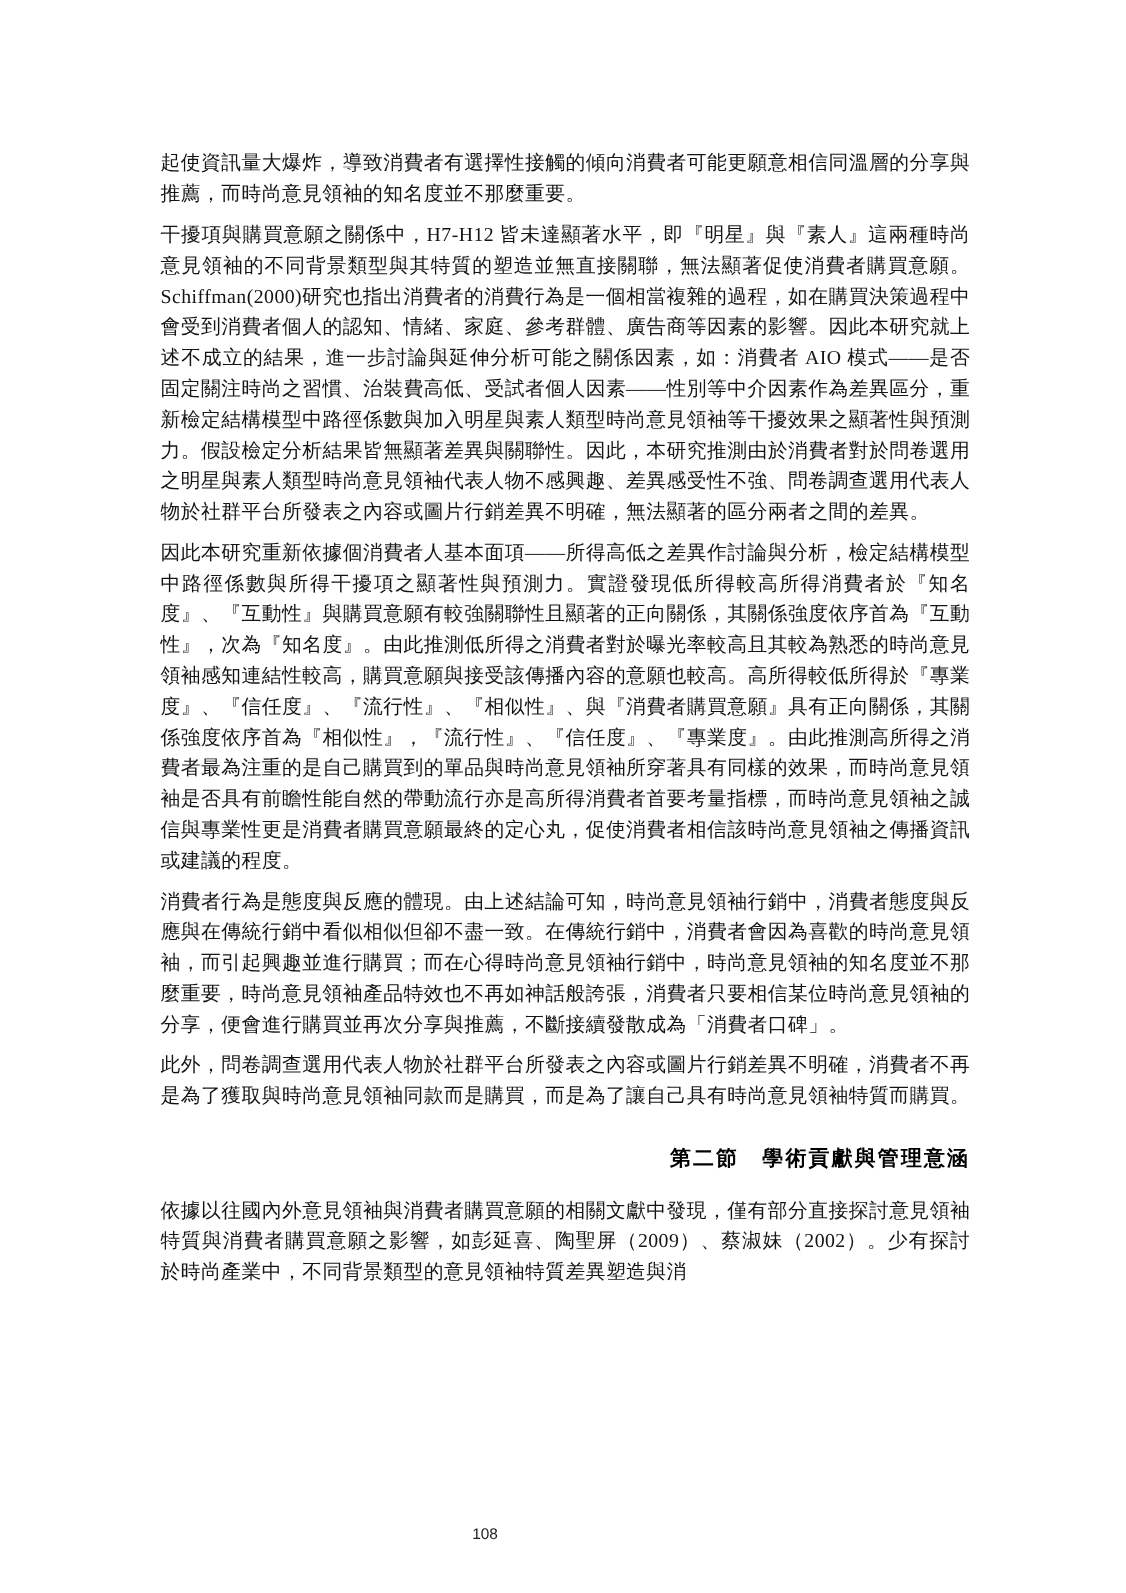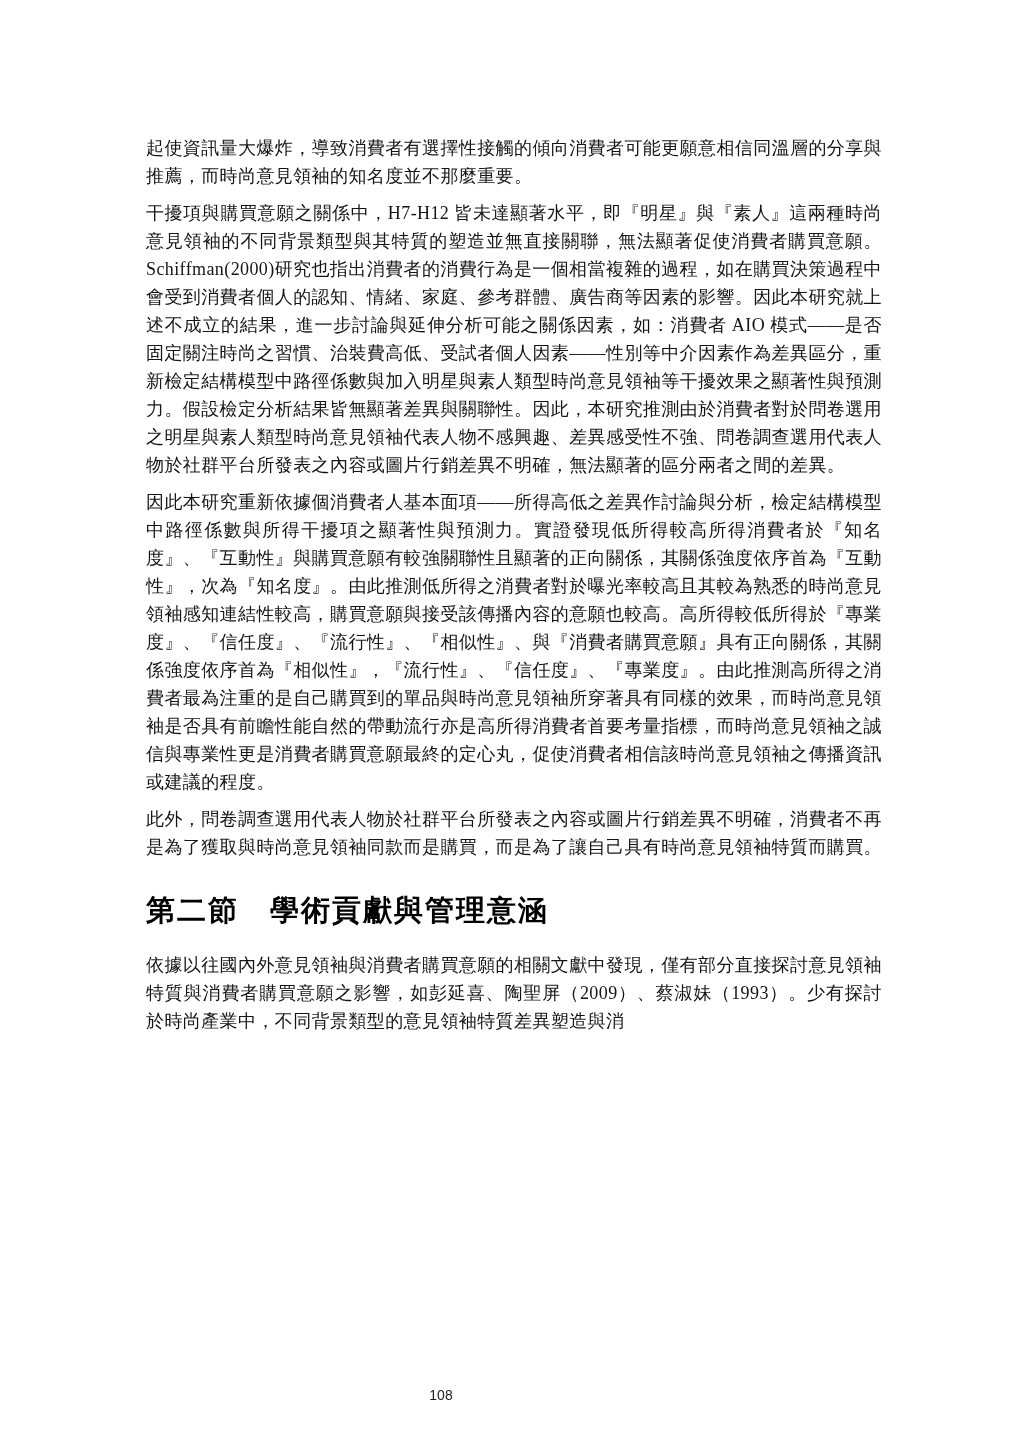--- a/index.html
+++ b/index.html
@@ -29,23 +29,23 @@
   }
   .body-paragraph {
     font-size: 18px;
     line-height: 28px;
     letter-spacing: 0.4px;
     text-align: justify;
     text-justify: inter-ideograph;
     margin: 0 0 9px 0;
   }
   .section-heading {
-    font-size: 29px;
+    font-size: 19px;
     font-weight: bold;
-    text-align: left;
+    text-align: right;
     letter-spacing: 2px;
     margin: 30px 0 20px 0;
     color: #000000;
   }
   .page-footer {
     position: absolute;
     left: 0;
     right: 0;
     bottom: 44px;
     text-align: center;
@@ -57,20 +57,21 @@
   }
 </style>
 </head>
 <body>
 
 <div class="page">
   <div class="content">
     <p class="body-paragraph">起使資訊量大爆炸，導致消費者有選擇性接觸的傾向消費者可能更願意相信同溫層的分享與推薦，而時尚意見領袖的知名度並不那麼重要。</p>
     <p class="body-paragraph">干擾項與購買意願之關係中，H7-H12 皆未達顯著水平，即『明星』與『素人』這兩種時尚意見領袖的不同背景類型與其特質的塑造並無直接關聯，無法顯著促使消費者購買意願。Schiffman(2000)研究也指出消費者的消費行為是一個相當複雜的過程，如在購買決策過程中會受到消費者個人的認知、情緒、家庭、參考群體、廣告商等因素的影響。因此本研究就上述不成立的結果，進一步討論與延伸分析可能之關係因素，如：消費者 AIO 模式——是否固定關注時尚之習慣、治裝費高低、受試者個人因素——性別等中介因素作為差異區分，重新檢定結構模型中路徑係數與加入明星與素人類型時尚意見領袖等干擾效果之顯著性與預測力。假設檢定分析結果皆無顯著差異與關聯性。因此，本研究推測由於消費者對於問卷選用之明星與素人類型時尚意見領袖代表人物不感興趣、差異感受性不強、問卷調查選用代表人物於社群平台所發表之內容或圖片行銷差異不明確，無法顯著的區分兩者之間的差異。</p>
     <p class="body-paragraph">因此本研究重新依據個消費者人基本面項——所得高低之差異作討論與分析，檢定結構模型中路徑係數與所得干擾項之顯著性與預測力。實證發現低所得較高所得消費者於『知名度』、『互動性』與購買意願有較強關聯性且顯著的正向關係，其關係強度依序首為『互動性』，次為『知名度』。由此推測低所得之消費者對於曝光率較高且其較為熟悉的時尚意見領袖感知連結性較高，購買意願與接受該傳播內容的意願也較高。高所得較低所得於『專業度』、『信任度』、『流行性』、『相似性』、與『消費者購買意願』具有正向關係，其關係強度依序首為『相似性』，『流行性』、『信任度』、『專業度』。由此推測高所得之消費者最為注重的是自己購買到的單品與時尚意見領袖所穿著具有同樣的效果，而時尚意見領袖是否具有前瞻性能自然的帶動流行亦是高所得消費者首要考量指標，而時尚意見領袖之誠信與專業性更是消費者購買意願最終的定心丸，促使消費者相信該時尚意見領袖之傳播資訊或建議的程度。</p>
+    <p class="body-paragraph">消費者行為是態度與反應的體現。由上述結論可知，時尚意見領袖行銷中，消費者態度與反應與在傳統行銷中看似相似但卻不盡一致。在傳統行銷中，消費者會因為喜歡的時尚意見領袖，而引起興趣並進行購買；而在心得時尚意見領袖行銷中，時尚意見領袖的知名度並不那麼重要，時尚意見領袖產品特效也不再如神話般誇張，消費者只要相信某位時尚意見領袖的分享，便會進行購買並再次分享與推薦，不斷接續發散成為「消費者口碑」。</p>
     <p class="body-paragraph">此外，問卷調查選用代表人物於社群平台所發表之內容或圖片行銷差異不明確，消費者不再是為了獲取與時尚意見領袖同款而是購買，而是為了讓自己具有時尚意見領袖特質而購買。</p>
     <h2 class="section-heading">第二節　學術貢獻與管理意涵</h2>
-    <p class="body-paragraph">依據以往國內外意見領袖與消費者購買意願的相關文獻中發現，僅有部分直接探討意見領袖特質與消費者購買意願之影響，如彭延喜、陶聖屏（2009）、蔡淑妹（1993）。少有探討於時尚產業中，不同背景類型的意見領袖特質差異塑造與消</p>
+    <p class="body-paragraph">依據以往國內外意見領袖與消費者購買意願的相關文獻中發現，僅有部分直接探討意見領袖特質與消費者購買意願之影響，如彭延喜、陶聖屏（2009）、蔡淑妹（2002）。少有探討於時尚產業中，不同背景類型的意見領袖特質差異塑造與消</p>
   </div>
   <div class="page-footer">
     <span class="page-number">108</span>
   </div>
 </div>
 
 </body></html>

